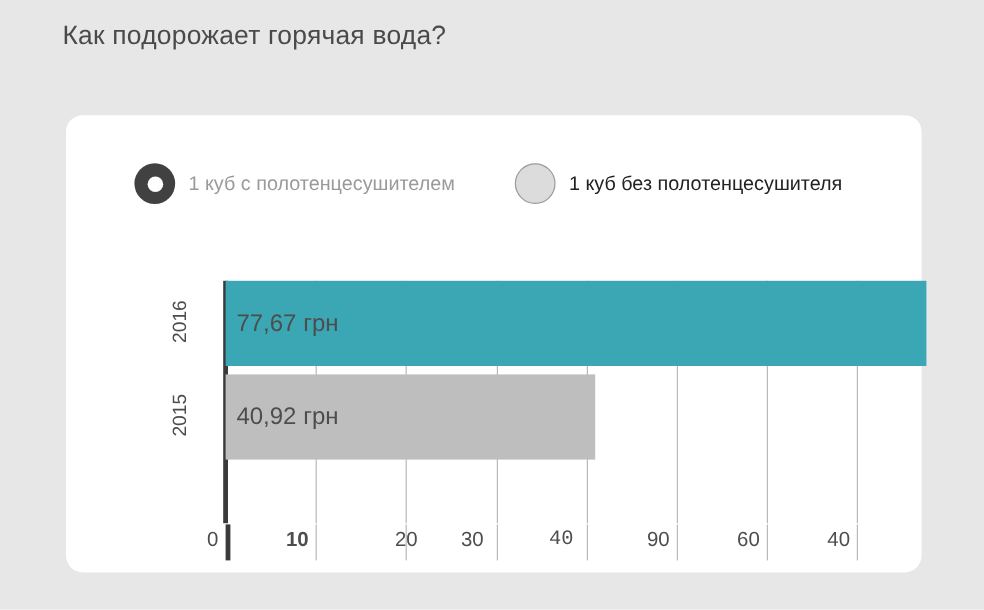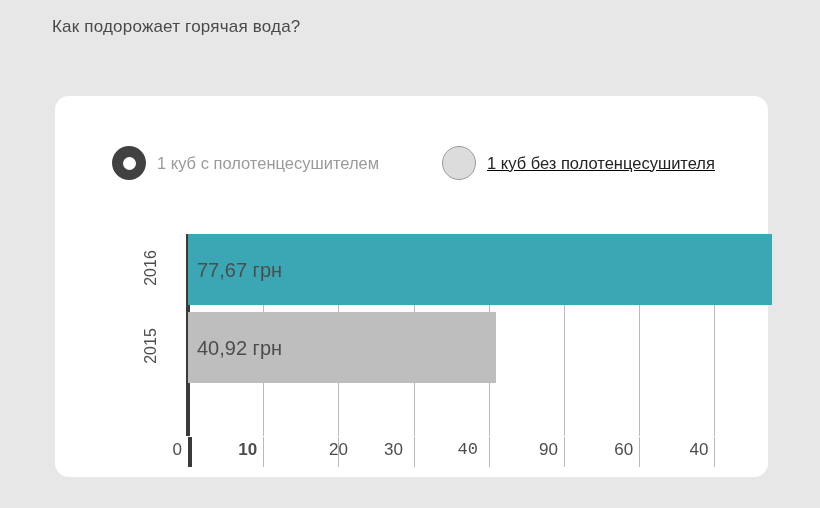--- a/index.html
+++ b/index.html
@@ -12,52 +12,51 @@
     background: #e7e7e7;
     font-family: "Liberation Sans", sans-serif;
     overflow: hidden;
     position: relative;
   }
 
   #page-title {
     position: absolute;
     left: 52px;
     top: 17px;
-    font-size: 17px;
+    font-size: 22px;
     color: #4a4a4a;
     letter-spacing: 0.2px;
     white-space: nowrap;
   }
 
   #chart-card {
     position: absolute;
     left: 55px;
     top: 96px;
     width: 713px;
     height: 381px;
     background: #ffffff;
     border-radius: 14px;
   }
 
   
   #chart-legend {
     position: absolute;
     left: 57px;
-    top: 50px;
+    top: 40px;
     display: flex;
     align-items: center;
-    gap: 17px;
+    gap: 4px;
   }
   .legend-item {
     display: flex;
     align-items: center;
   }
   .legend-item + .legend-item {
     margin-left: 46px;
-    text-decoration: underline;
   }
   .legend-marker {
     width: 34px;
     height: 34px;
     border-radius: 50%;
     box-sizing: border-box;
     flex: 0 0 auto;
   }
   .legend-marker.donut {
     background: #414141;

